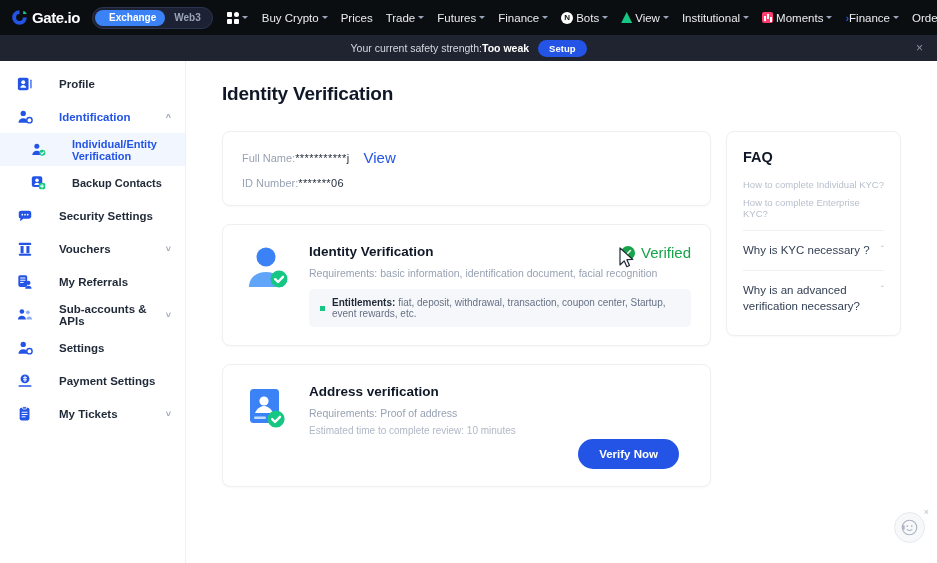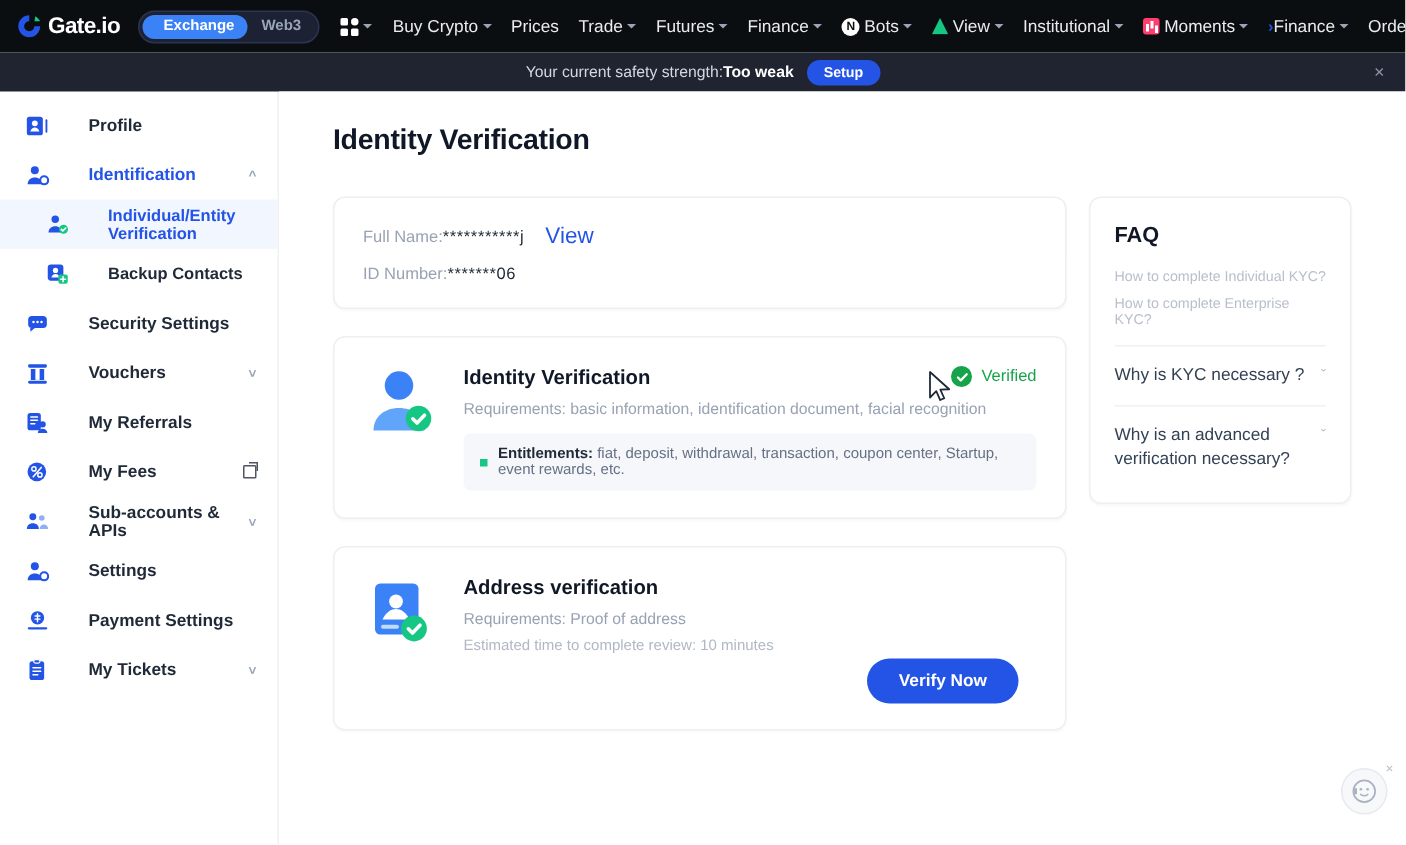--- a/index.html
+++ b/index.html
@@ -138,21 +138,21 @@
   .entitle {
     background: #f6f7fa; border-radius: 5px; padding: 8px 11px;
     display: flex; align-items: center; gap: 7px; font-size: 10px; color: #667085;
   }
   .ent-dot { width: 5px; height: 5px; background: #16c784; flex: 0 0 5px; }
   .entitle b { color: #1f2937; font-weight: 700; }
 
   .verified {
     position: absolute; right: 19px; top: 19px;
     display: flex; align-items: center; gap: 6px;
-    font-size: 11px; color: #16a34a;
+    font-size: 15px; color: #16a34a;
   }
   .v-check {
     width: 14px; height: 14px; border-radius: 50%; background: #16a34a;
     display: flex; align-items: center; justify-content: center;
   }
   .v-check svg { display: block; }
 
   .verify-btn {
     position: absolute; right: 31px; bottom: 17px;
     background: #2354e6; color: #fff; border: none;
@@ -356,32 +356,20 @@
         <svg width="16" height="16" viewBox="0 0 18 18" class="svg-ic">
           <rect x="1.5" y="1.5" width="10" height="13" rx="2" fill="#2354e6"></rect>
           <path d="M4 4.5h5M4 7h5M4 9.5h3" stroke="#fff" stroke-width="1.1" stroke-linecap="round"></path>
           <circle cx="12.8" cy="10" r="2.4" fill="#2354e6"></circle>
           <path d="M9.2 16.5c0-2 1.6-3.2 3.6-3.2s3.6 1.2 3.6 3.2z" fill="#2354e6"></path>
         </svg>
       </span>
       <span class="si-label">My Referrals</span>
     </div>
 
-    <div class="side-item">
-      <span class="si-ic">
-        <svg width="16" height="16" viewBox="0 0 18 18" class="svg-ic">
-          <circle cx="8.5" cy="8.5" r="7" fill="#2354e6"></circle>
-          <circle cx="6.3" cy="6.3" r="1.6" fill="none" stroke="#fff" stroke-width="1.1"></circle>
-          <circle cx="10.8" cy="10.8" r="1.6" fill="none" stroke="#fff" stroke-width="1.1"></circle>
-          <path d="M11.8 5.2l-6 7" stroke="#fff" stroke-width="1.2" stroke-linecap="round"></path>
-        </svg>
-      </span>
-      <span class="si-label">My Fees</span>
-      <span class="ext-ic"></span>
-    </div>
 
     <div class="side-item">
       <span class="si-ic">
         <svg width="16" height="16" viewBox="0 0 18 18" class="svg-ic">
           <circle cx="5.5" cy="5" r="2.6" fill="#2354e6"></circle>
           <circle cx="12.2" cy="6" r="2.1" fill="#8fb0f5"></circle>
           <path d="M1 14.2c0-2.7 2-4.3 4.5-4.3s4.5 1.6 4.5 4.3z" fill="#2354e6"></path>
           <path d="M10.6 14.2c0-2.1 1.4-3.4 3.2-3.4s3.2 1.3 3.2 3.4z" fill="#8fb0f5"></path>
         </svg>
       </span>

